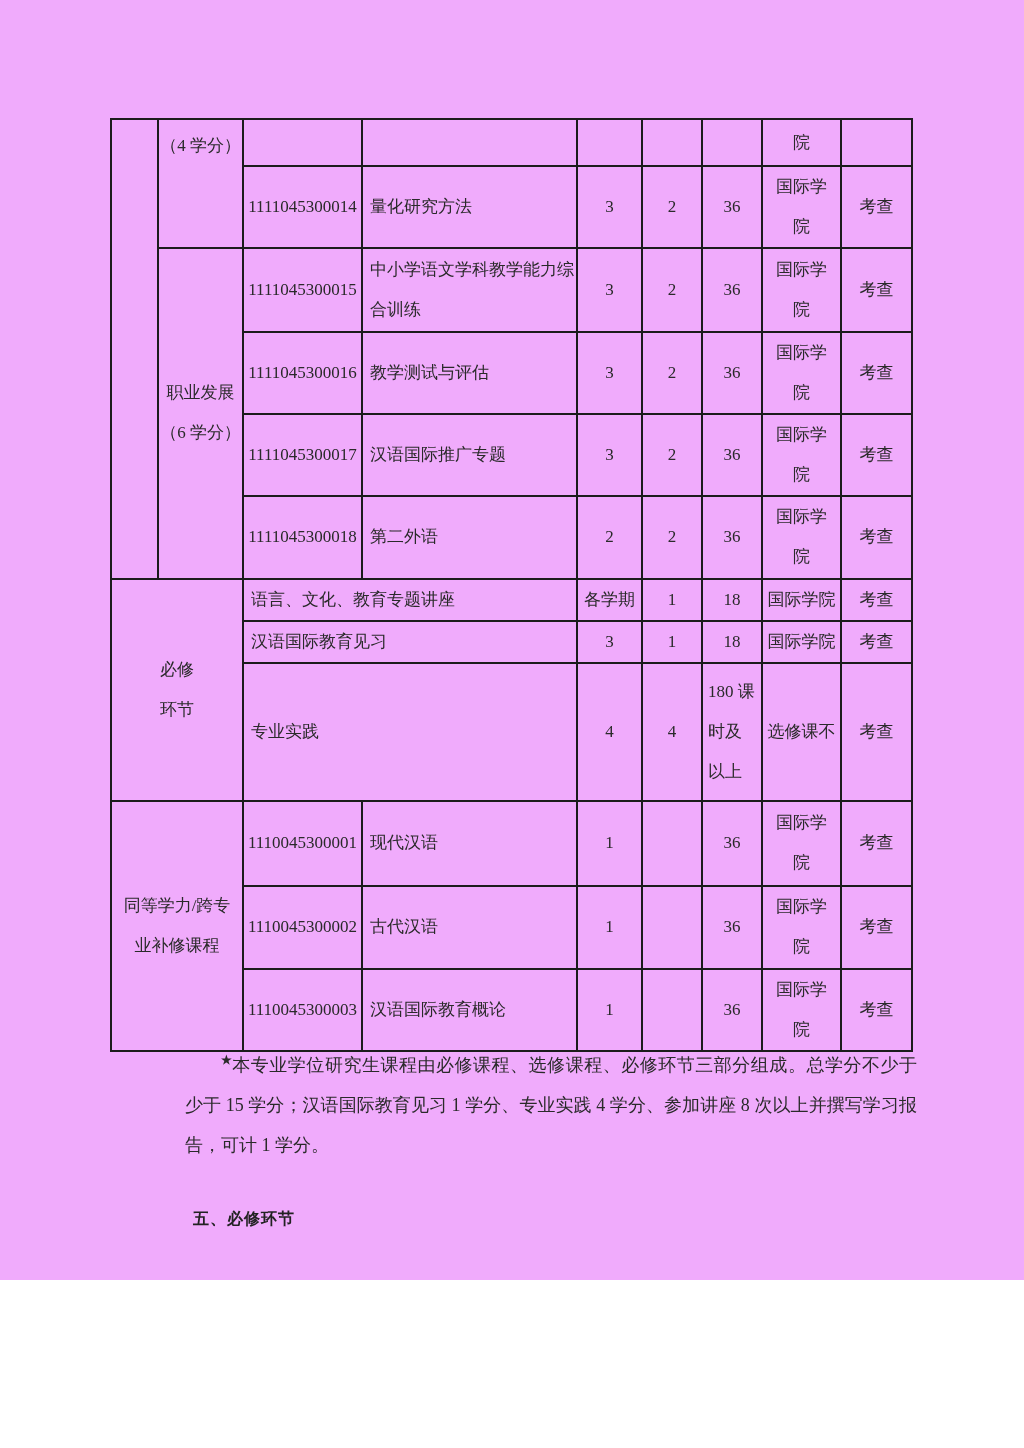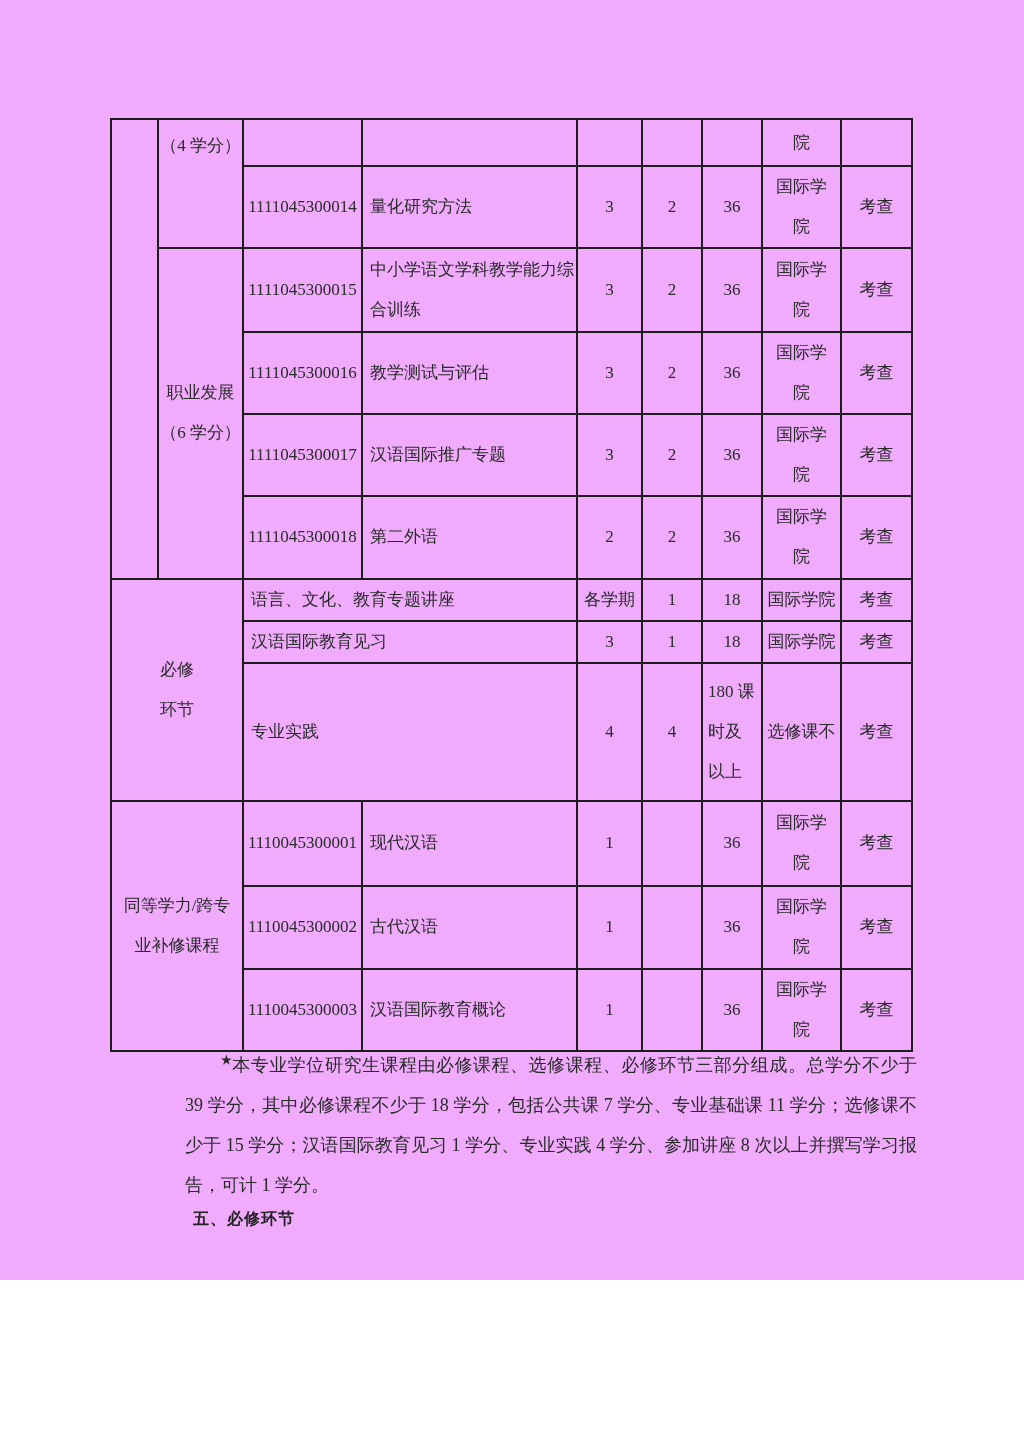--- a/index.html
+++ b/index.html
@@ -202,21 +202,20 @@
         <td>
             <div class="dept2">国际学院</div>
           </td>
         <td>考查</td>
       </tr>
     </tbody>
   </table>
 
   <div class="note">
     <div class="note-line jl indent"><sup class="star">★</sup><span>本专业学位研究生课程由必修课程、选修课程、必修环节三部分组成。总学分不少于</span></div>
-    <div class="note-line jl">39 学分，其中必修课程不少于 18 学分，包括公共课 7 学分、专业基础课 11 学分；选修课不</div>
     <div class="note-line jl">少于 15 学分；汉语国际教育见习 1 学分、专业实践 4 学分、参加讲座 8 次以上并撰写学习报</div>
     <div class="note-line">告，可计 1 学分。</div>
   </div>
 
   <h2 class="heading">五、必修环节</h2>
   <h3 class="subheading">（一）课程学习</h3>
 
   <div class="pagenum">3</div>
 </div>
 

